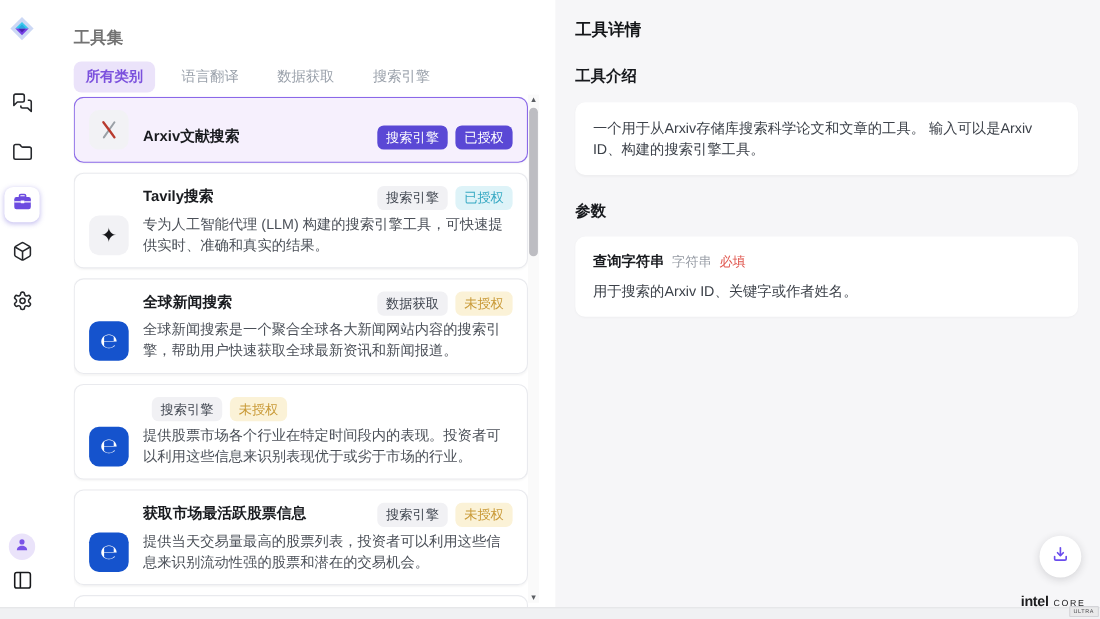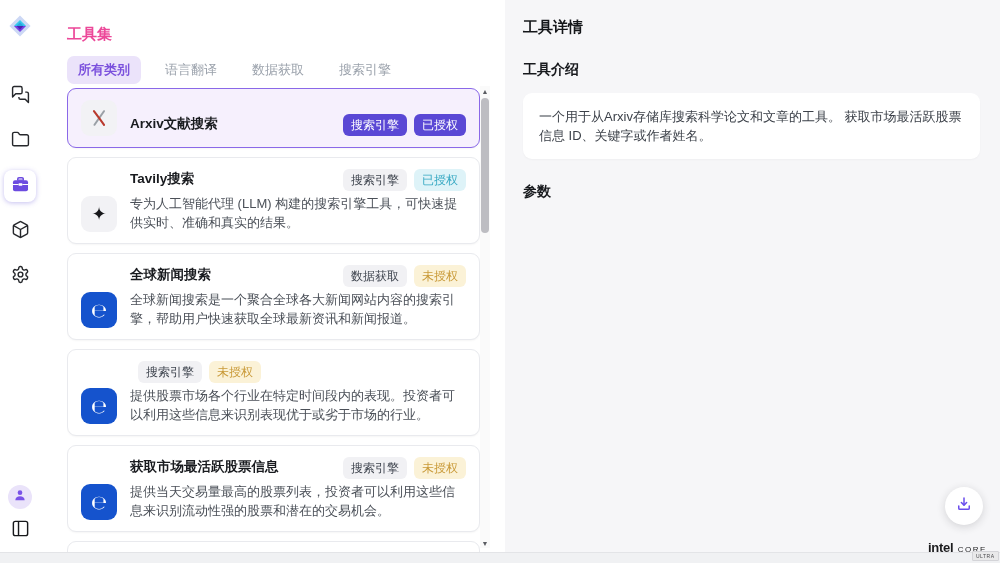--- a/index.html
+++ b/index.html
@@ -12,21 +12,21 @@
   .rail-icons { position:absolute; left:0; top:80px; width:40px; display:flex; flex-direction:column; align-items:center; gap:13px; }
   .rail-btn { width:32px; height:32px; display:flex; align-items:center; justify-content:center; border-radius:8px; color:#26282c; cursor:pointer; }
   .rail-btn svg { width:19px; height:19px; }
   .rail-btn.active { background:#ffffff; box-shadow:0 1px 5px rgba(90,72,213,.35); color:#6c4be0; }
   .rail-bottom { position:absolute; left:0; bottom:10px; width:40px; display:flex; flex-direction:column; align-items:center; gap:9px; }
   .avatar { width:24px; height:24px; border-radius:50%; background:#eae3fa; display:flex; align-items:center; justify-content:center; cursor:pointer; }
   .avatar svg { width:14px; height:14px; }
 
   
   .panel-list { position:absolute; left:40px; top:0; width:465px; height:552px; background:#ffffff; z-index:2; }
-  .list-title { position:absolute; left:27px; top:25px; font-size:15px; font-weight:bold; color:#ec4899; }
+  .list-title { position:absolute; left:27px; top:25px; font-size:15px; font-weight:bold; color:#737373; }
   .tabs { position:absolute; left:27px; top:56px; display:flex; gap:13px; }
   .tab { font-size:13px; color:#9aa1ab; padding:5px 11px; border-radius:7px; cursor:pointer; white-space:nowrap; }
   .tab.active { background:#ebe3fa; color:#7b51dd; font-weight:bold; }
 
   .cards { position:absolute; left:27px; top:88px; width:413px; height:464px; overflow:hidden; }
   .tool-card { position:relative; background:#ffffff; border:1px solid #e9eaee; border-radius:9px; padding:11px 13px; margin-bottom:9px; display:flex; align-items:flex-end; cursor:pointer; box-shadow:0 1px 2px rgba(20,22,28,.04); }
   .tool-card.selected { background:#f6f0fd; border:1.5px solid #8a68e8; }
   .tool-icon { flex:0 0 36px; width:36px; height:36px; border-radius:9px; background:#f2f2f5; display:flex; align-items:center; justify-content:center; overflow:hidden; }
   .tool-icon.blue { background:#1553cd; }
   .tool-icon .e-glyph { color:#ffffff; font-weight:bold; font-size:19px; font-family:"DejaVu Sans",sans-serif; line-height:1; }
@@ -256,24 +256,32 @@
       <div class="sb-thumb"></div>
       <div class="sb-arrow down">▼</div>
     </div>
   </div>
 
   <div class="panel-details">
     <div class="details-title">工具详情</div>
 
     <div class="section-heading">工具介绍</div>
     <div class="detail-card">
-      <div class="intro-text">一个用于从Arxiv存储库搜索科学论文和文章的工具。 获取市场最活跃股票信息 ID、关键字或作者姓名。</div>
+      <div class="intro-text">一个用于从Arxiv存储库搜索科学论文和文章的工具。 输入可以是Arxiv ID、构建的搜索引擎工具。</div>
     </div>
 
     <div class="section-heading">参数</div>
+    <div class="detail-card">
+      <div class="param-row">
+        <span class="param-name">查询字符串</span>
+        <span class="param-type">字符串</span>
+        <span class="param-required">必填</span>
+      </div>
+      <div class="param-desc">用于搜索的Arxiv ID、关键字或作者姓名。</div>
+    </div>
   </div>
 
   <div class="fab">
     <span>
       <svg viewBox="0 0 24 24" width="18" height="18" fill="none" stroke="#6a4ced" stroke-width="2" stroke-linecap="round" stroke-linejoin="round">
           <path d="M12 4v9"></path>
           <path d="m8.5 10 3.5 3.5L15.5 10"></path>
           <path d="M5 14.5v3A1.5 1.5 0 0 0 6.5 19h11a1.5 1.5 0 0 0 1.5-1.5v-3"></path>
         </svg>
     </span>

